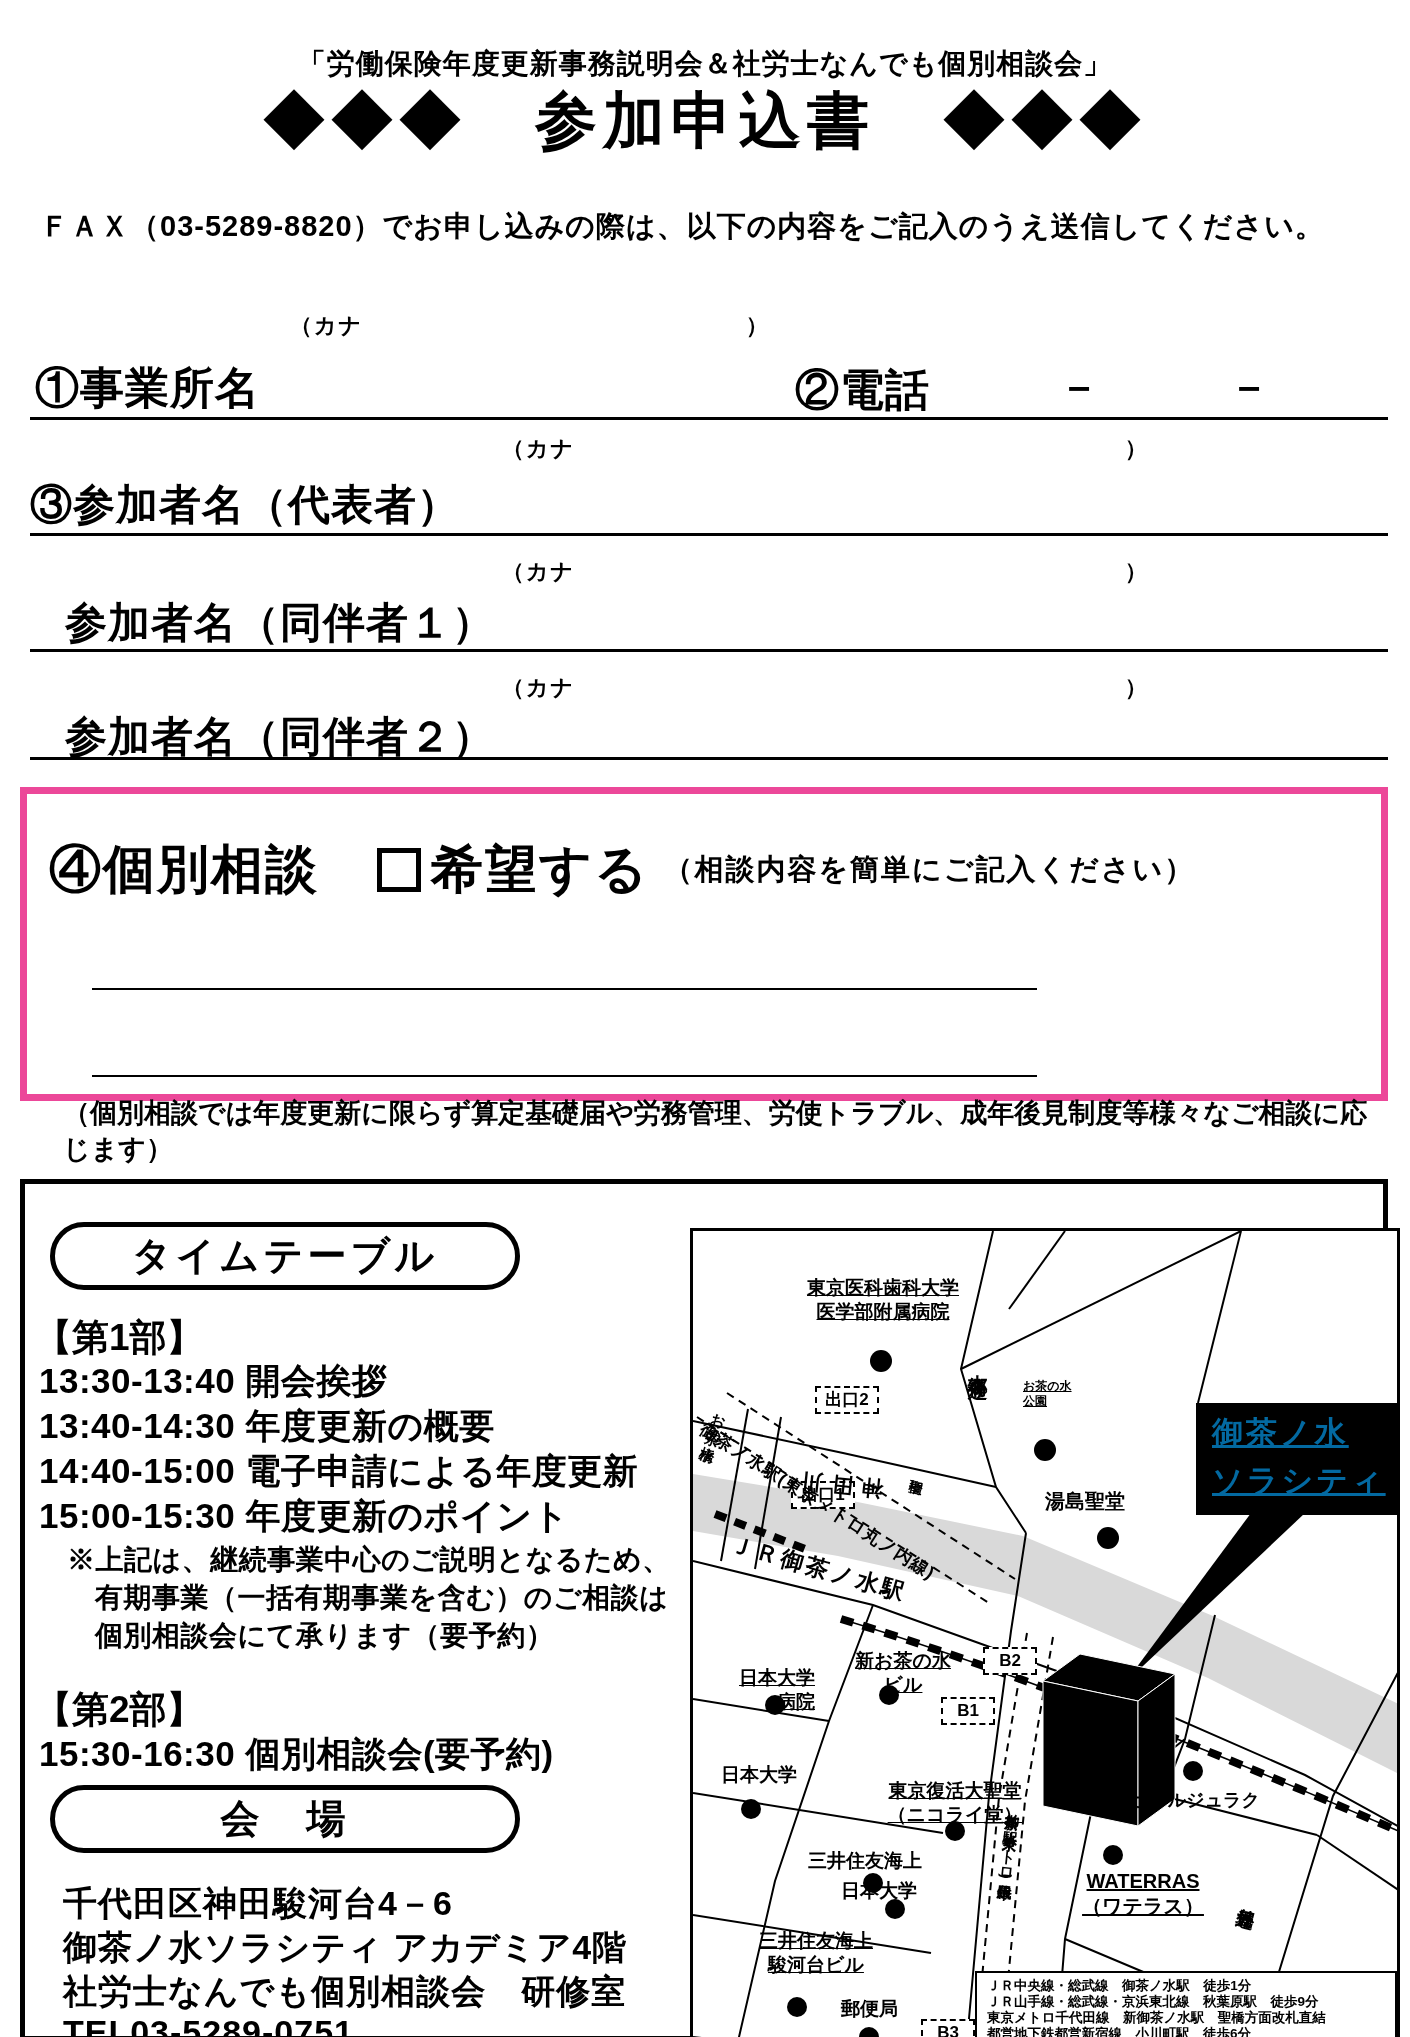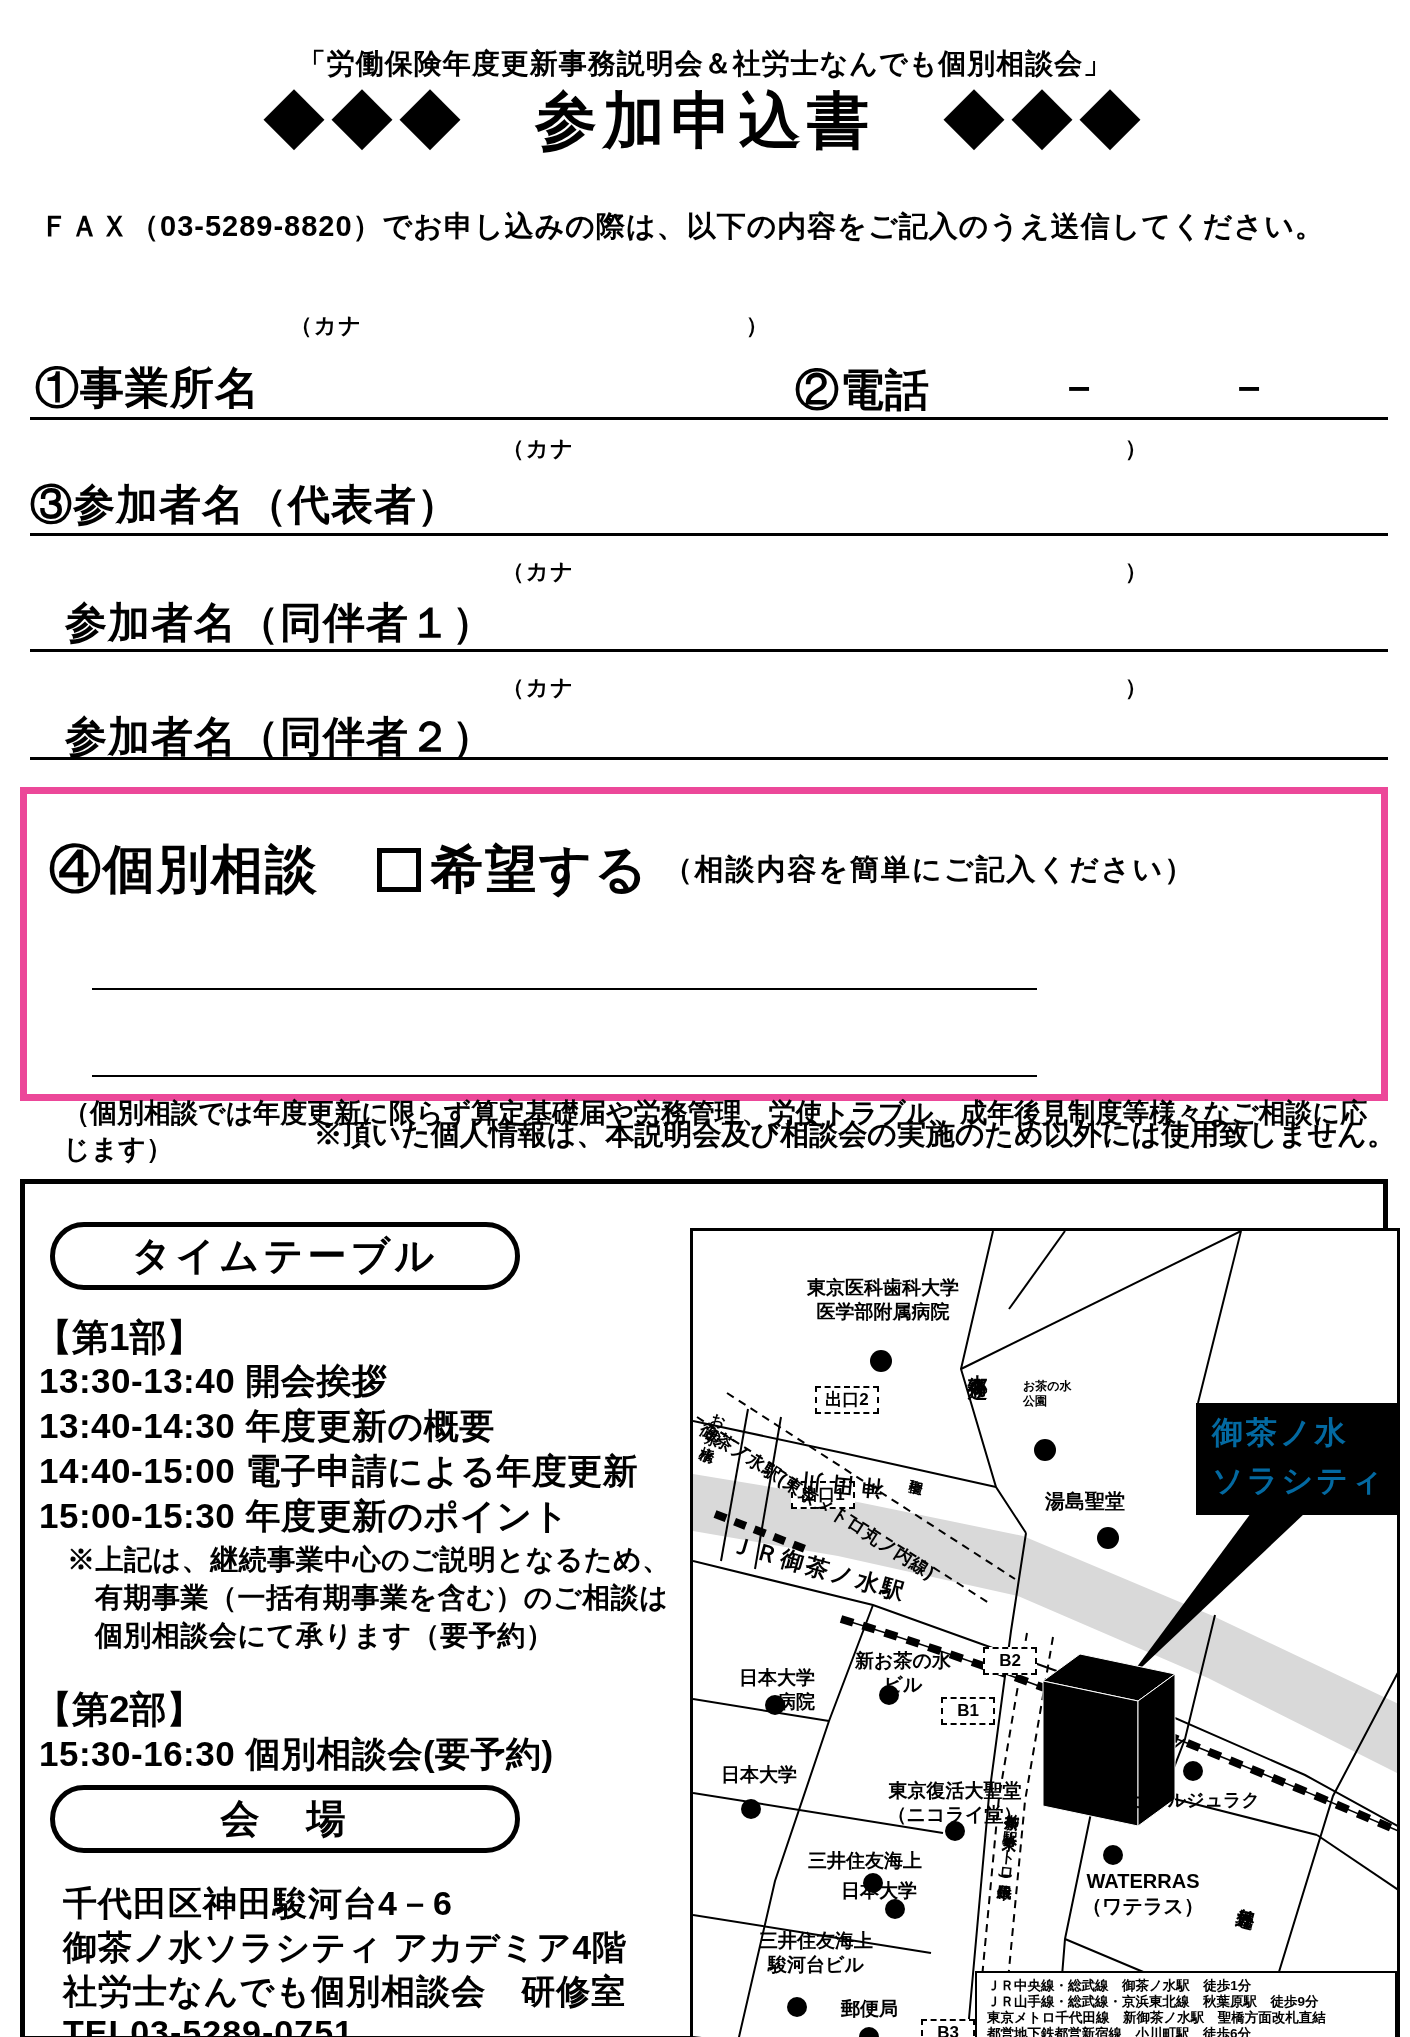--- a/index.html
+++ b/index.html
@@ -4,21 +4,21 @@
 <style>
   * { margin:0; padding:0; box-sizing:border-box; }
   html,body { background:#fff; }
   .page {
     position:relative; width:1410px; height:2037px; background:#fff;
     font-family:"Liberation Sans", sans-serif; color:#000; overflow:hidden;
     font-weight:bold;
   }
   .abs { position:absolute;margin-top:29px; }
   .center { text-align:center; }
-  .pre { white-space:pre-line; }
+  .pre { white-space:pre-line;text-decoration:underline; }
 
   .subtitle { top:16px; left:0; width:100%; font-size:28px; letter-spacing:1px; }
   .title    { top:50px; left:0; width:100%; font-size:62px; letter-spacing:6px; }
   .faxline  { top:176px; left:40px; font-size:29px; letter-spacing:1px; }
 
   .kana { font-size:22px; letter-spacing:2px; }
   .rowlabel { font-size:44px; letter-spacing:1px; }
   .rowlabel2 { font-size:42px; letter-spacing:1px; }
   .rule { border-bottom:3px solid #000; height:0; }
   .dash { font-size:42px; }
@@ -90,21 +90,20 @@
       <span>④個別相談</span>
       <span class="chk"></span>
       <span>希望する</span>
       <span class="consult-hint">（相談内容を簡単にご記入ください）</span>
     </div>
     <div class="abs writeline" style="left:65px; top:165px; width:945px;"></div>
     <div class="abs writeline" style="left:65px; top:252px; width:945px;"></div>
     <div class="abs consult-note">（個別相談では年度更新に限らず算定基礎届や労務管理、労使トラブル、成年後見制度等様々なご相談に応じます）</div>
   </div>
 
-  <div class="abs privacy">※頂いた個人情報は、本説明会及び相談会の実施のため以外には使用致しません。</div>
 
   <div class="abs bottom-box">
 
     <div class="abs pill" style="top:9px;">
       <span>タイムテーブル</span>
     </div>
 
     <div class="abs sec-head" style="top:100px;">【第1部】</div>
     <div class="abs sched" style="top:145px;">13:30-13:40 開会挨拶</div>
     <div class="abs sched" style="top:190px;">13:40-14:30 年度更新の概要</div>

